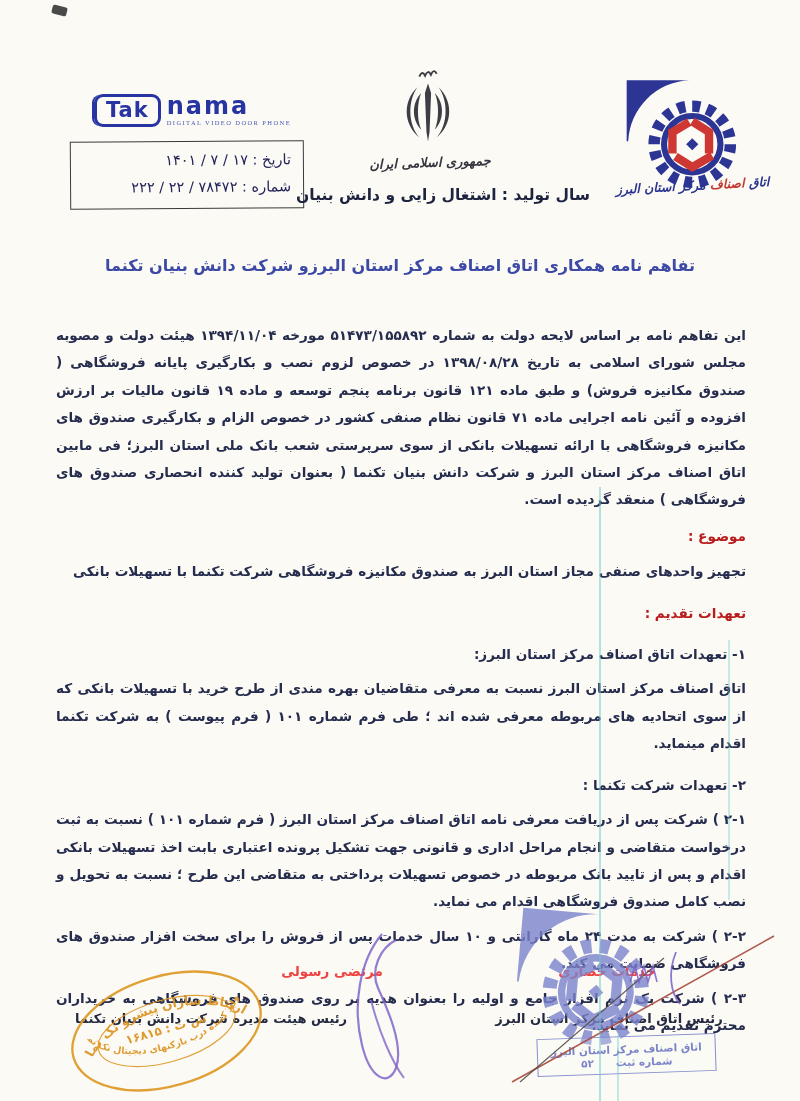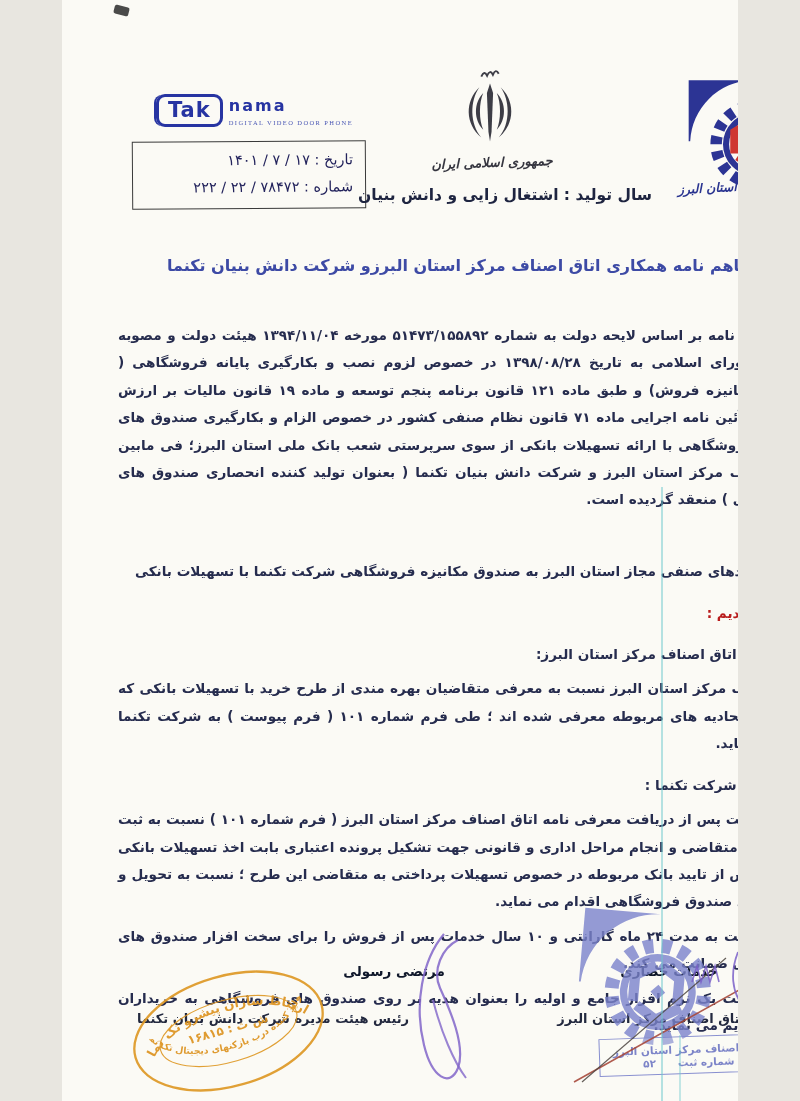--- a/index.html
+++ b/index.html
@@ -1,27 +1,27 @@
 <!DOCTYPE html>
 <html lang="fa"><head>
 <meta charset="utf-8">
 <style>
   html,body{margin:0;padding:0;background:#e8e6e0;}
   .page{
-    position:relative;width:676px;height:1101px;margin:0 auto;
+    position:relative;width:800px;height:1101px;margin:0 auto;
     background:#fbfaf5;overflow:hidden;
     font-family:"DejaVu Sans",sans-serif;color:#2a3054;
   }
   .abs{position:absolute;}
   
   .corner-mark{left:52px;top:6px;width:15px;height:9px;background:#2a2a2a;border-radius:2px;transform:rotate(14deg);opacity:.85;}
   .taknama{left:94px;top:94px;display:flex;align-items:flex-start;gap:6px;}
   .tak-box{border:3px solid #2734a2;border-radius:9px;padding:1px 9px 2px;font-size:21px;font-weight:bold;color:#2734a2;letter-spacing:1px;box-shadow:-3px 0 0 -1px #2734a2;}
   .nama-wrap{display:flex;flex-direction:column;align-items:flex-start;}
-  .nama{font-size:16px;font-weight:bold;color:#2734a2;letter-spacing:2px;line-height:24px;}
+  .nama{font-size:24px;font-weight:bold;color:#2734a2;letter-spacing:2px;line-height:24px;}
   .tn-sub{font-size:6.5px;color:#4a57b5;letter-spacing:1.4px;margin-top:1px;font-family:Liberation Serif, serif;}
   .ref-box{
     left:70px;top:141px;width:208px;border:1.6px solid #3a3a3a;padding:5px 12px 7px;
     direction:rtl;font-size:14.5px;line-height:27px;color:#23235c;transform:rotate(-.4deg);
   }
   .ref-line{white-space:nowrap;}
   .ref-label{font-weight:normal;}
   .emblem-svg{left:399px;top:68px;}
   .emblem-caption{left:352px;top:155px;width:156px;text-align:center;font-size:13px;font-style:italic;color:#35353f;transform:rotate(-2deg);font-weight:bold;}
   .slogan{left:270px;top:186px;width:320px;text-align:right;direction:rtl;font-size:15.5px;font-weight:bold;color:#1e2440;}
@@ -36,21 +36,21 @@
     left:56px;top:322px;width:690px;direction:rtl;text-align:justify;
     font-size:13.6px;line-height:27.4px;font-weight:bold;color:#262c4e;
   }
   .body-text p{margin:0;}
   .u{text-underline-offset:4px;}
   .h-blue{color:#b91c1c;margin-top:9px !important;}
   .mt-sub{margin-top:8px !important;}
   .mt-sec{margin-top:14px !important;}
   .mt-par{margin-top:7px !important;}
   
-  .sig-name{font-size:13.5px;font-weight:bold;color:#0f172a;text-align:center;direction:rtl;}
+  .sig-name{font-size:13.5px;font-weight:bold;color:#ef4444;text-align:center;direction:rtl;}
   .sig-title{font-size:13px;font-weight:bold;color:#23293f;text-align:center;direction:rtl;}
   .name-left{left:262px;top:963px;width:140px;}
   .title-left{left:46px;top:1011px;width:330px;}
   .name-right{left:542px;top:963px;width:130px;}
   .title-right{left:463px;top:1011px;width:292px;}
   
   .stamp-left{left:64px;top:970px;transform:rotate(-16deg);opacity:.93;}
   .stamp-gear{left:505px;top:898px;transform:rotate(5deg);opacity:.8;}
   .stamp-box{
     left:537px;top:1036px;width:177px;height:36px;border:1.6px solid #7b83cc;

